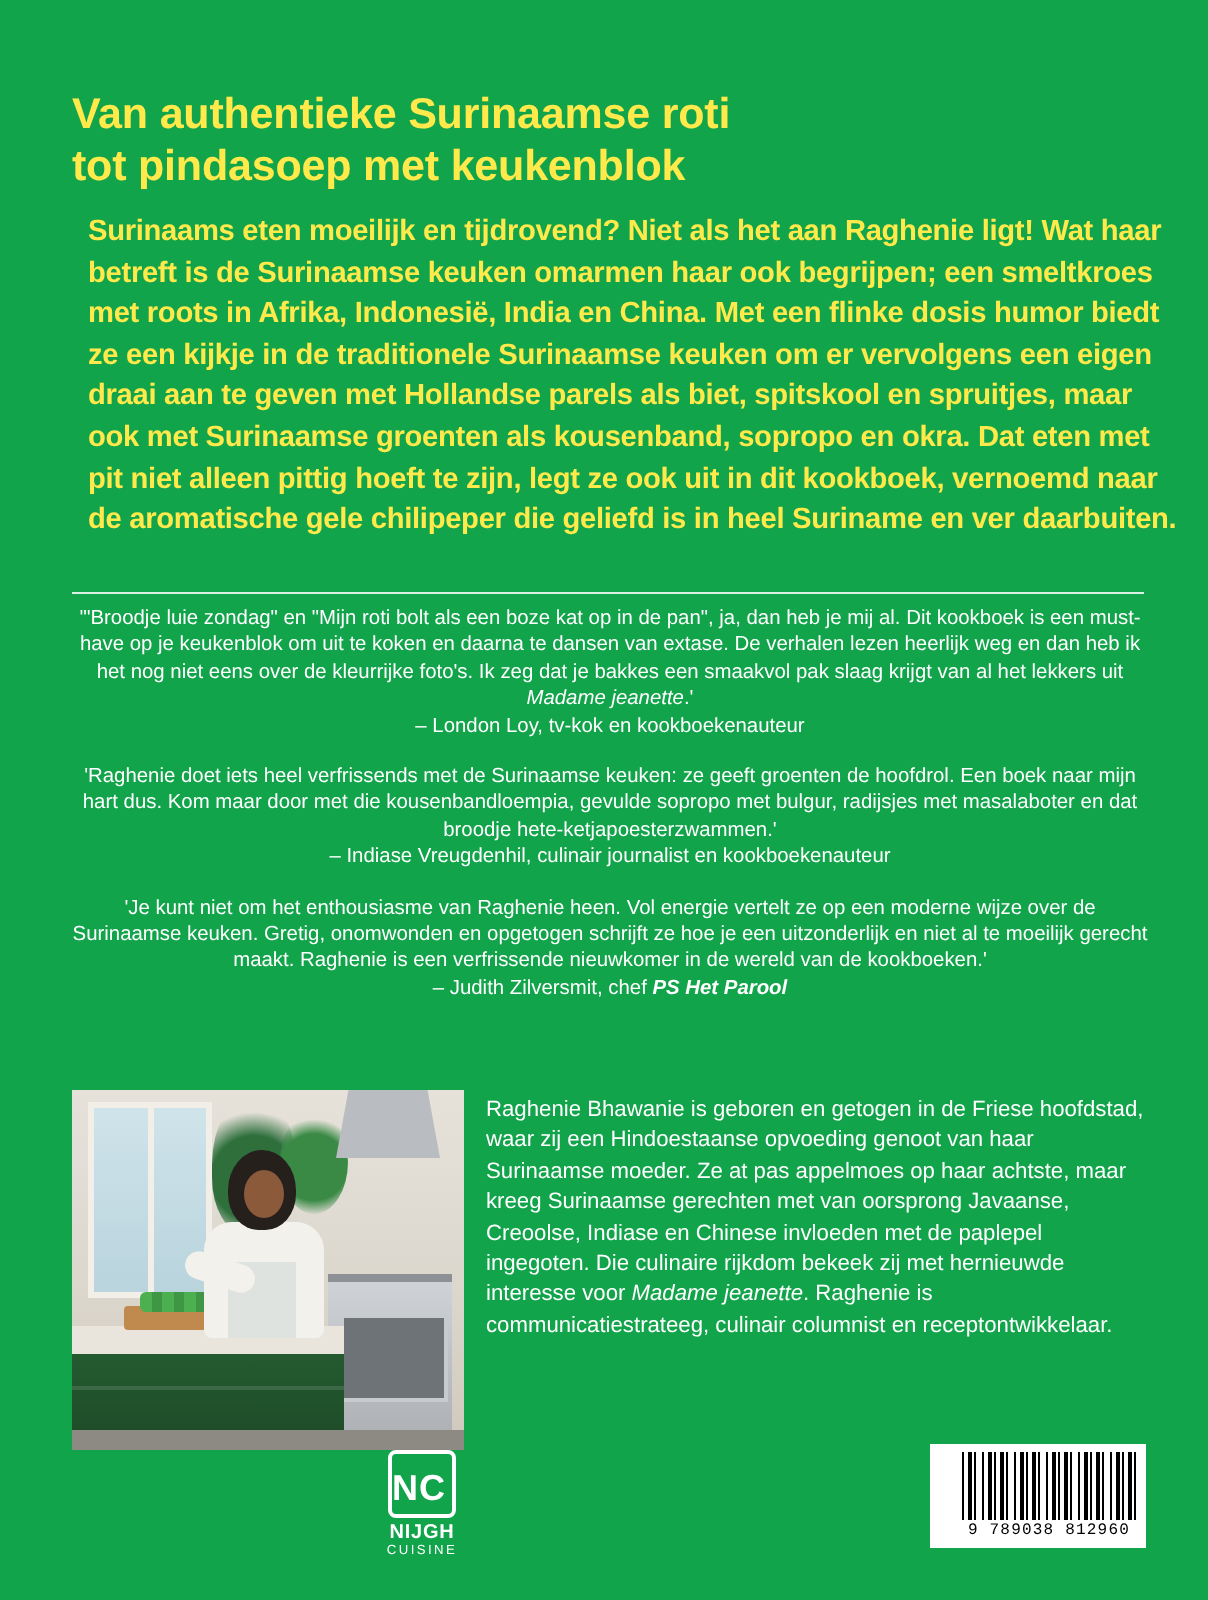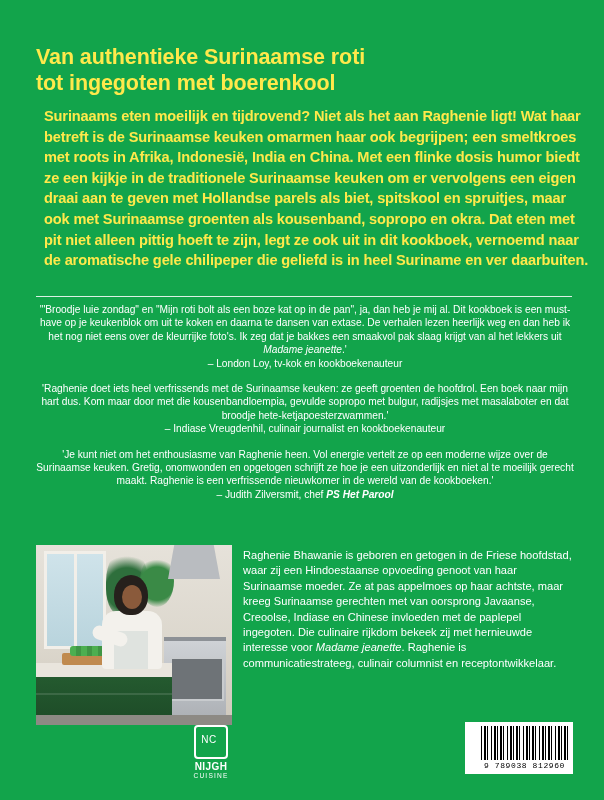--- a/index.html
+++ b/index.html
@@ -198,21 +198,21 @@
   .logo-mark {
     width: 34px; height: 34px;
     margin: 0 auto;
     border: 2px solid #ffffff;
     border-radius: 4px;
     position: relative;
     box-sizing: border-box;
   }
   .logo-mark span {
     position:absolute; left:0; right:4px; top:7px;
-    font-size: 10px; font-weight: normal; letter-spacing: 0.5px;
+    font-size: 18px; font-weight: bold; letter-spacing: 0.5px;
   }
   .logo-name {
     font-size: 10px;
     font-weight: bold;
     letter-spacing: 0.4px;
     margin-top: 2px;
   }
   .logo-sub {
     font-size: 6.6px;
     letter-spacing: 1.2px;
@@ -249,21 +249,21 @@
     margin-top: 1px;
   }
 </style>
 </head>
 <body>
 
 <div class="page">
 
   <div class="title-block">
     <div class="title-line">Van authentieke Surinaamse roti</div>
-    <div class="title-line">tot ingegoten met boerenkool</div>
+    <div class="title-line">tot pindasoep met keukenblok</div>
   </div>
 
   <div class="blurb">Surinaams eten moeilijk en tijdrovend? Niet als het aan Raghenie ligt! Wat haar betreft is de Surinaamse keuken omarmen haar ook begrijpen; een smeltkroes met roots in Afrika, Indonesië, India en China. Met een flinke dosis humor biedt ze een kijkje in de traditionele Surinaamse keuken om er vervolgens een eigen draai aan te geven met Hollandse parels als biet, spitskool en spruitjes, maar ook met Surinaamse groenten als kousenband, sopropo en okra. Dat eten met pit niet alleen pittig hoeft te zijn, legt ze ook uit in dit kookboek, vernoemd naar de aromatische gele chilipeper die geliefd is in heel Suriname en ver daarbuiten.</div>
 
   <div class="rule" id="rule-1"></div>
 
   <div class="quotes">
 
     <div class="quote" style="text-align:center;">
       <span>'"Broodje luie zondag" en "Mijn roti bolt als een boze kat op in de pan", ja, dan heb je mij al. Dit kookboek is een must-have op je keukenblok om uit te koken en daarna te dansen van extase. De verhalen lezen heerlijk weg en dan heb ik het nog niet eens over de kleurrijke foto's. Ik zeg dat je bakkes een smaakvol pak slaag krijgt van al het lekkers uit </span><em>Madame jeanette</em><span>.'</span>

